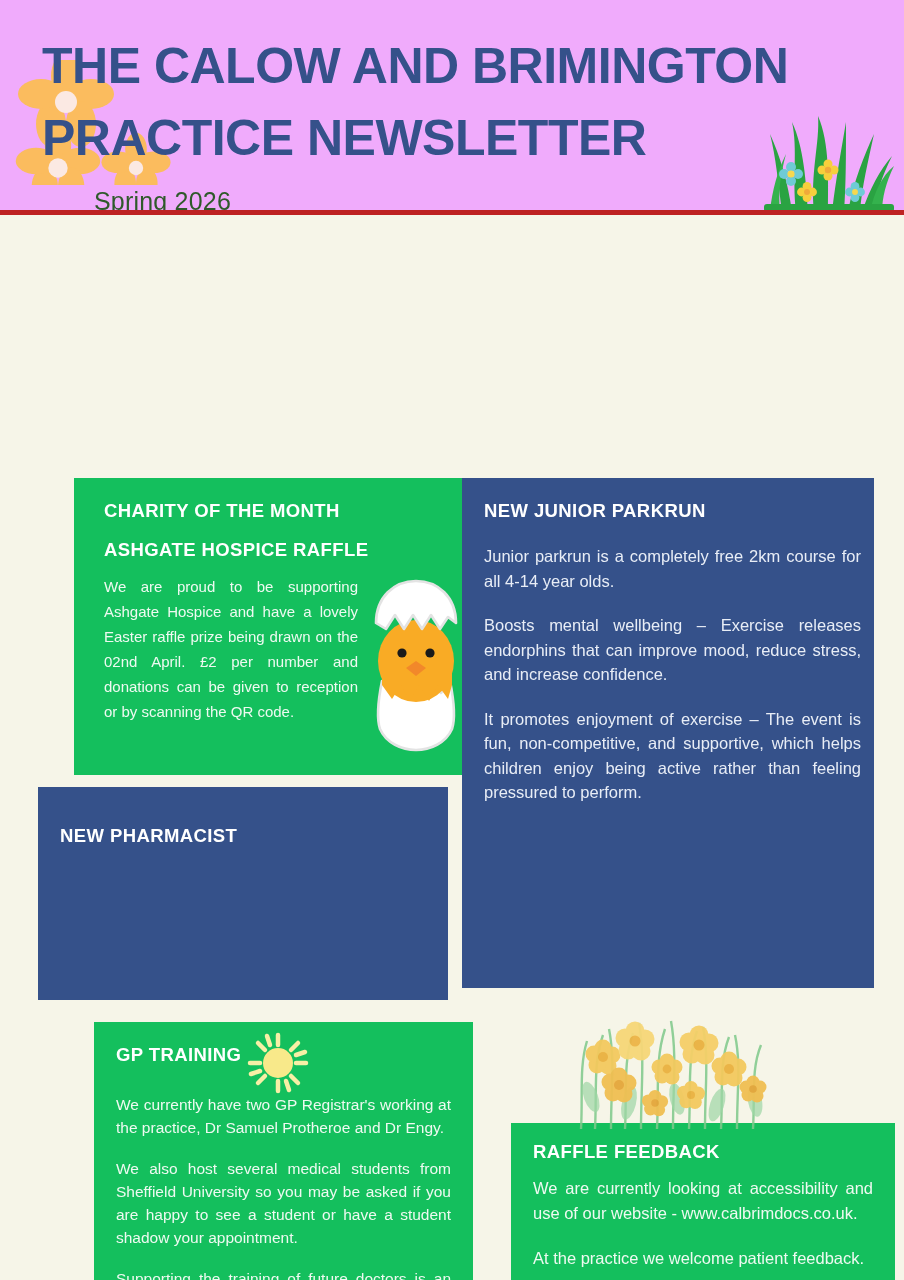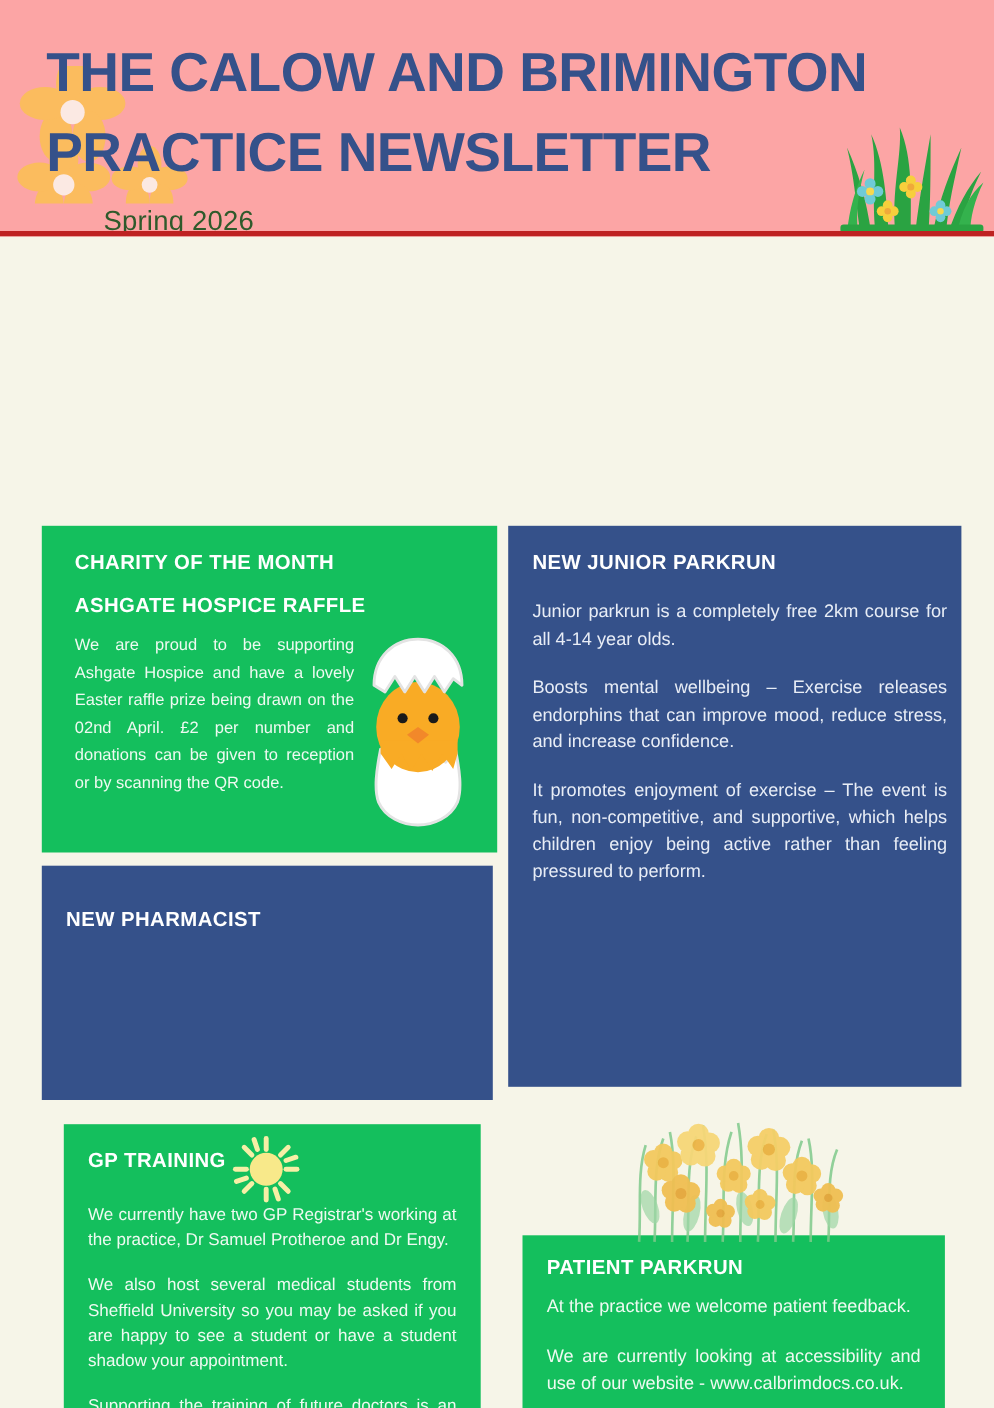--- a/index.html
+++ b/index.html
@@ -13,21 +13,21 @@
     font-family: "Liberation Sans", sans-serif;
     overflow: hidden;
     position: relative;
   }
 
   
   .header {
     position: relative;
     width: 904px;
     height: 215px;
-    background: #fca5a5;
+    background: #f0abfc;
     overflow: hidden;
   }
   .header-title {
     position: absolute;
     left: 42px;
     top: 30px;
     width: 830px;
     color: #35518a;
     font-family: "Liberation Sans", sans-serif;
     font-weight: bold;
@@ -77,21 +77,21 @@
   .board {
     position: relative;
     width: 904px;
     height: 1065px;
   }
   .card {
     position: absolute;
     box-sizing: border-box;
     color: #ffffff;
   }
-  .card.green { background: #14bf5d; }
+  .card.green { background: #14bf5d; margin-left: 36px; }
   .card.blue  { background: #35518a; }
 
   .card-title {
     font-weight: bold;
     font-size: 18.5px;
     letter-spacing: 0.4px;
     color: #ffffff;
     margin: 0;
   }
   .card-subtitle {
@@ -426,21 +426,21 @@
     </div>
     <div class="card-body">
       <p>We currently have two GP Registrar's working at the practice, Dr Samuel Protheroe and Dr Engy.</p>
       <p>We also host several medical students from Sheffield University so you may be asked if you are happy to see a student or have a student shadow your appointment.</p>
       <p>Supporting the training of future doctors is an important part of the NHS, helping to ensure that there are well-trained GPs and healthcare professionals for the future.</p>
 
     </div>
   </section>
 
   <section class="card green" id="feedback-card">
-    <h2 class="card-title">PATIENT PARKRUN</h2>
+    <h2 class="card-title">RAFFLE FEEDBACK</h2>
     <div class="card-body">
+      <p>We are currently looking at accessibility and use of our website - www.calbrimdocs.co.uk.</p>
       <p>At the practice we welcome patient feedback.</p>
-      <p>We are currently looking at accessibility and use of our website - www.calbrimdocs.co.uk.</p>
 
     </div>
   </section>
 
 </div>
 
 </body></html>

